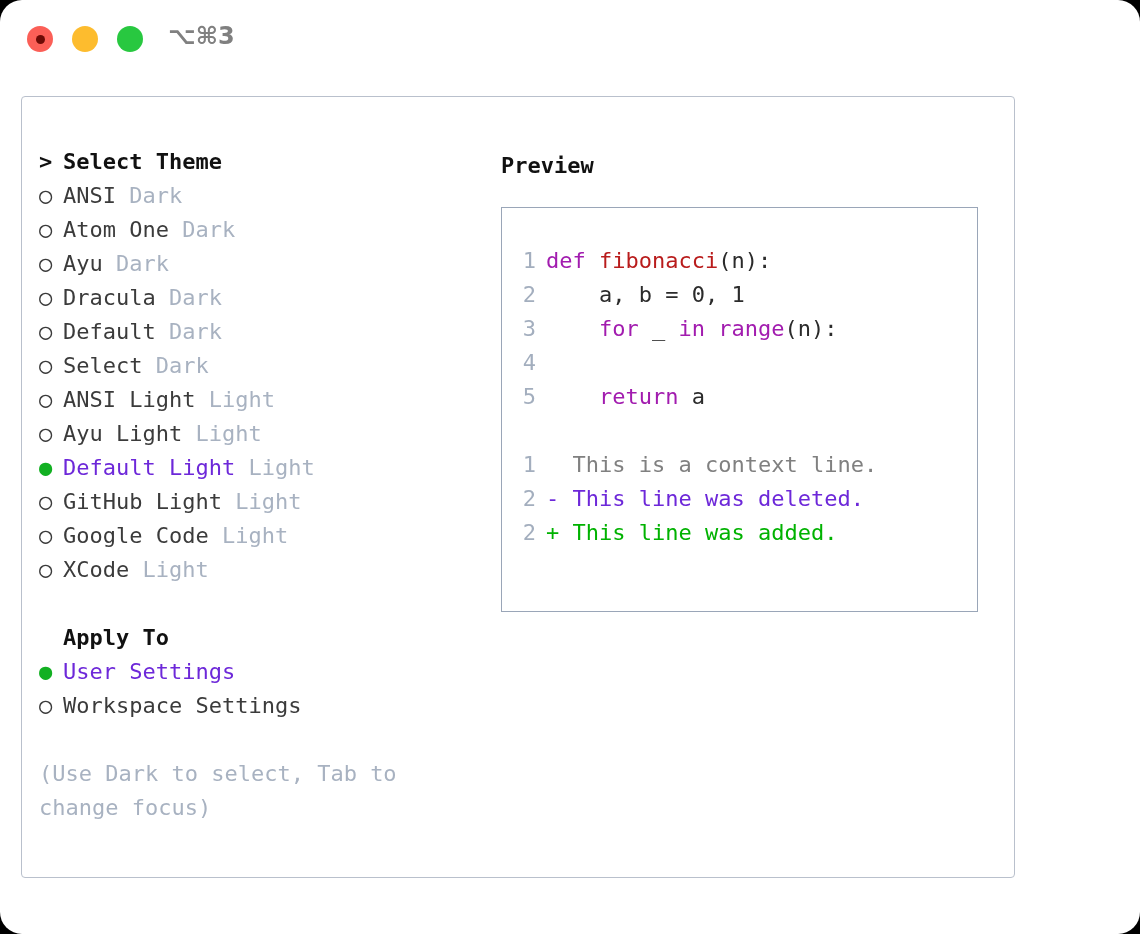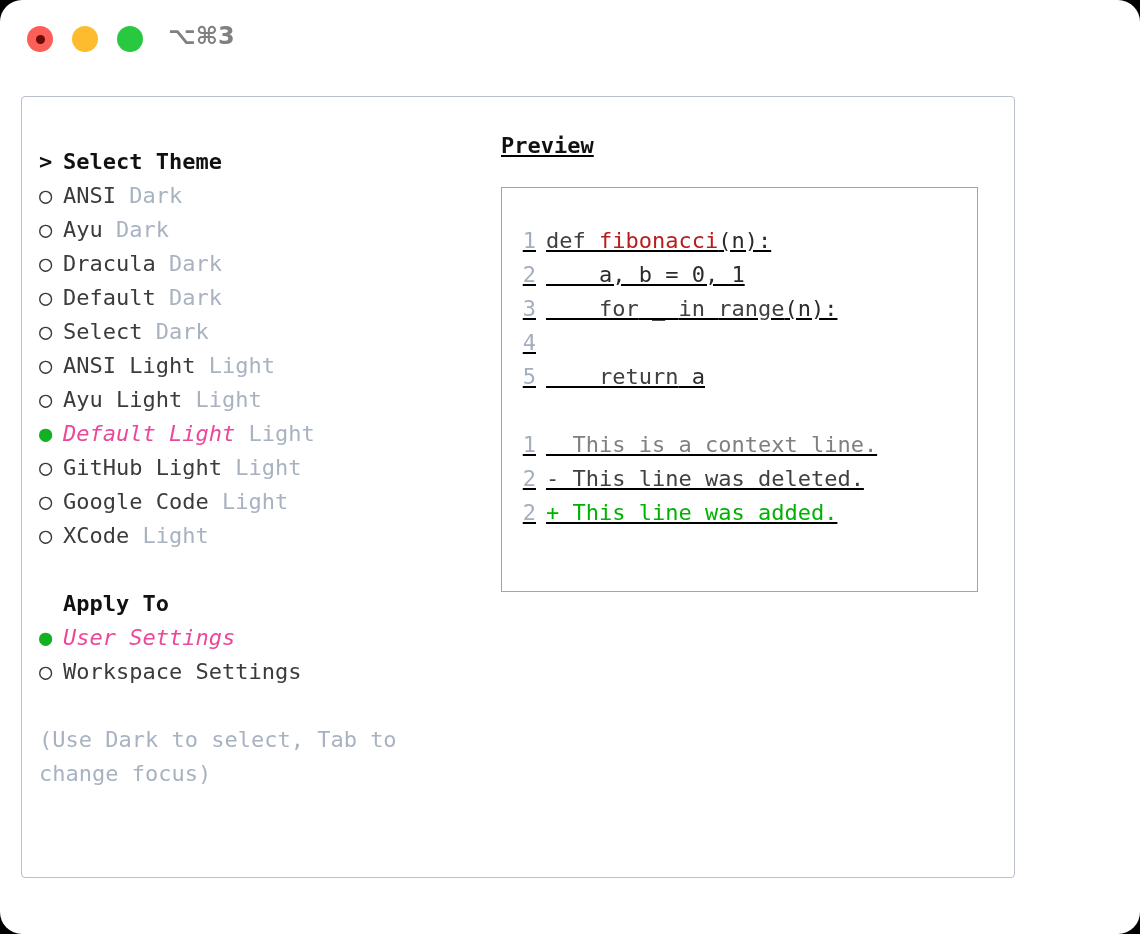--- a/index.html
+++ b/index.html
@@ -116,22 +116,21 @@
 
   .marker {
     display: inline-block;
     width: 24px;
   }
   .marker-caret { color: #111111; font-weight: bold; }
   .marker-dot-on  { color: #12b022; }
   .marker-dot-off { color: #3b3b3b; }
 
   .label-on {
-    color: #ec4899;
-    font-style: italic;
+    color: #6d28d9;
   }
   .label-off {
     color: #3b3b3b;
   }
   .badge {
     color: #a8b2c1;
   }
 
   .spacer-line {
     height: 34px;
@@ -144,23 +143,22 @@
     line-height: 34px;
     white-space: pre-wrap;
     width: 405px;
     margin-top: 34px;
   }
 
   
   .right-col {
     position: absolute;
     left: 479px;
-    top: 32px;
+    top: 52px;
     width: 500px;
-    text-decoration: underline;
   }
 
   .preview-title {
     font-family: "DejaVu Sans Mono", "Liberation Mono", monospace;
     font-size: 22px;
     line-height: 34px;
     font-weight: bold;
     color: #111111;
     white-space: pre;
   }
@@ -185,25 +183,25 @@
   .gutter {
     width: 44px;
     text-align: right;
     color: #a3aebe;
     flex: 0 0 44px;
     padding-right: 10px;
     box-sizing: border-box;
   }
   .code-text { white-space: pre; }
 
-  .tok-kw    { color: #404040; }
+  .tok-kw    { color: #a21caf; }
   .tok-fn    { color: #b91c1c; }
   .tok-plain { color: #2b2b2b; }
   .tok-ctx   { color: #808080; text-align: right; }
-  .tok-del   { color: #404040; margin-top: 34px; }
+  .tok-del   { color: #6d28d9; margin-top: 34px; }
   .tok-add   { color: #00b200; }
 
   .blank-code-line { height: 34px; }
 </style>
 </head>
 <body>
 
 <div class="window">
 
   <div class="titlebar">
@@ -217,20 +215,21 @@
 
   <div class="panel">
     <div class="cols">
 
       <div class="left-col">
 
         <div class="mono-line section-title"><span class="marker marker-caret">&gt;</span><span>Select Theme</span></div>
 
         <div id="theme-list">
             <div class="mono-line"><span class="marker marker-dot-off">○</span><span class="label-off">ANSI</span><span> </span><span class="badge">Dark</span></div>
+            <div class="mono-line"><span class="marker marker-dot-off">○</span><span class="label-off">Atom One</span><span> </span><span class="badge">Dark</span></div>
             <div class="mono-line"><span class="marker marker-dot-off">○</span><span class="label-off">Ayu</span><span> </span><span class="badge">Dark</span></div>
             <div class="mono-line"><span class="marker marker-dot-off">○</span><span class="label-off">Dracula</span><span> </span><span class="badge">Dark</span></div>
             <div class="mono-line"><span class="marker marker-dot-off">○</span><span class="label-off">Default</span><span> </span><span class="badge">Dark</span></div>
             <div class="mono-line"><span class="marker marker-dot-off">○</span><span class="label-off">Select</span><span> </span><span class="badge">Dark</span></div>
             <div class="mono-line"><span class="marker marker-dot-off">○</span><span class="label-off">ANSI Light</span><span> </span><span class="badge">Light</span></div>
             <div class="mono-line"><span class="marker marker-dot-off">○</span><span class="label-off">Ayu Light</span><span> </span><span class="badge">Light</span></div>
             <div class="mono-line"><span class="marker marker-dot-on">●</span><span class="label-on">Default Light</span><span> </span><span class="badge">Light</span></div>
             <div class="mono-line"><span class="marker marker-dot-off">○</span><span class="label-off">GitHub Light</span><span> </span><span class="badge">Light</span></div>
             <div class="mono-line"><span class="marker marker-dot-off">○</span><span class="label-off">Google Code</span><span> </span><span class="badge">Light</span></div>
             <div class="mono-line"><span class="marker marker-dot-off">○</span><span class="label-off">XCode</span><span> </span><span class="badge">Light</span></div>

